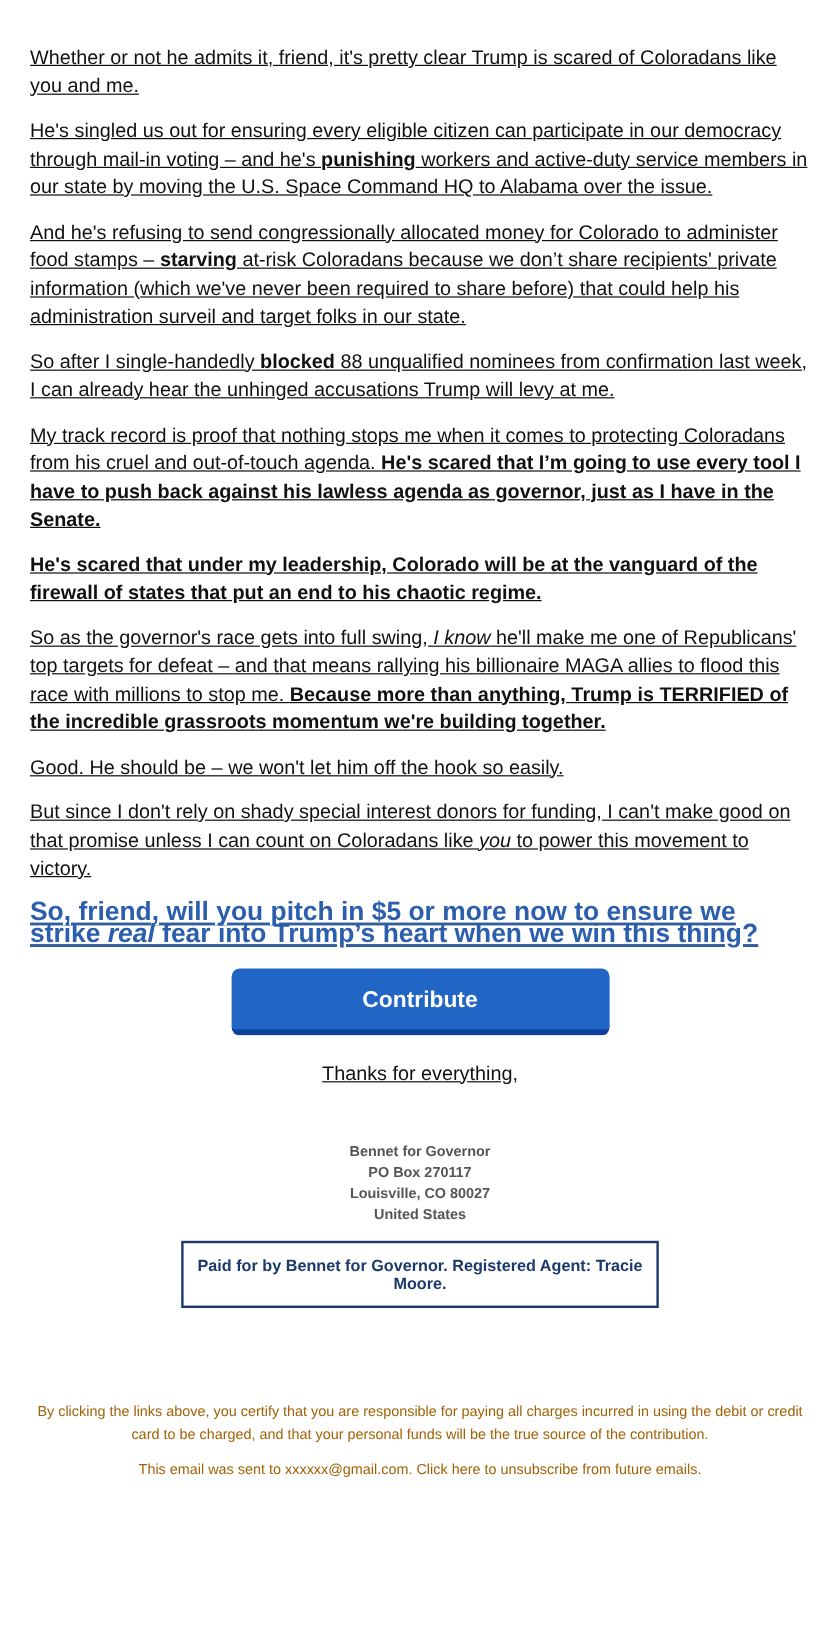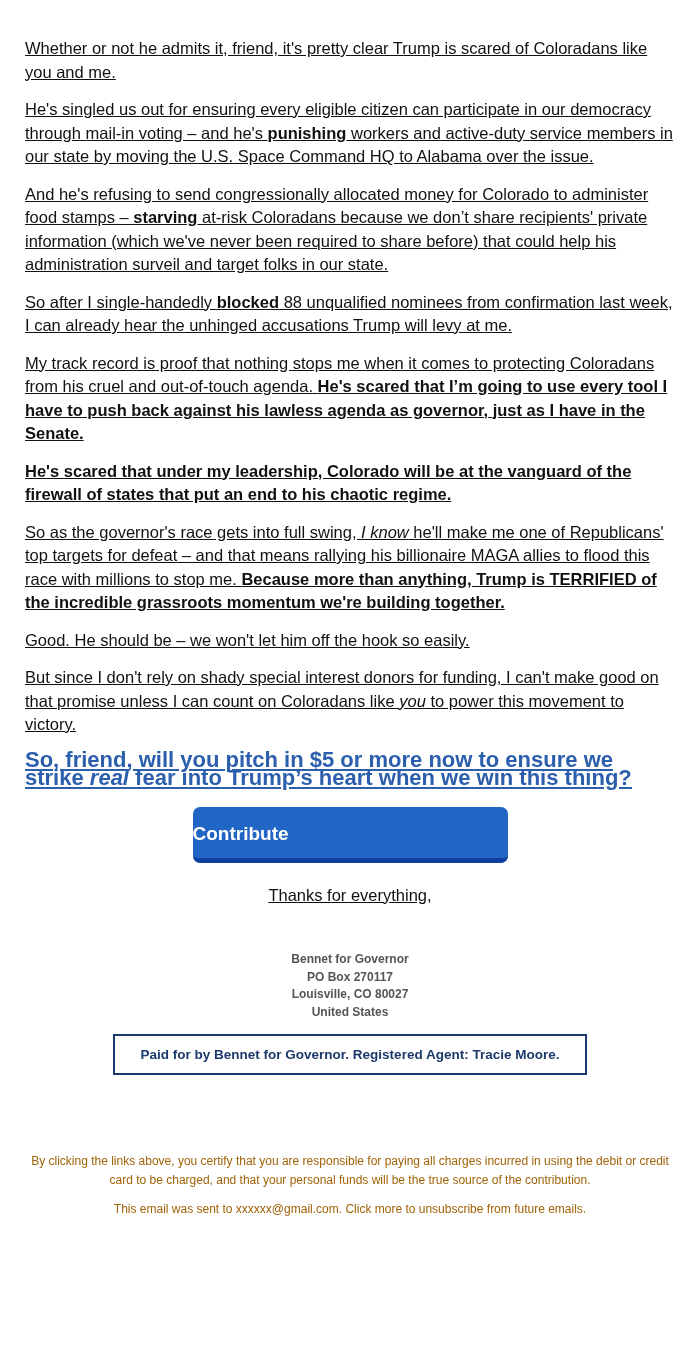--- a/index.html
+++ b/index.html
@@ -36,21 +36,21 @@
     text-align: center;
     margin: 20px 0 0 0;
   }
   .contribute-btn {
     display: inline-block;
     width: 315px;
     background: #2166c4;
     color: #ffffff;
     font-size: 19px;
     font-weight: 700;
-    text-align: left;
+    text-align: center;
     text-decoration: none;
     padding: 16px 0 13px 0;
     border-radius: 7px;
     border-bottom: 5px solid #0d3f9e;
     cursor: pointer;
   }
   .signoff-thanks {
     font-size: 16.5px;
     line-height: 23.5px;
     margin: 21px 0 0 0;
@@ -63,21 +63,21 @@
   }
   .footer { text-align: center; }
   .address {
     margin-top: 44px;
     font-size: 12px;
     line-height: 17.5px;
     color: #555555;
     font-weight: bold;
   }
   .paid-box {
-    width: 474px;
+    width: 398px;
     margin: 13px auto 0 auto;
     border: 2px solid #1b3a6b;
     color: #1b3a6b;
     font-size: 13.5px;
     font-weight: 700;
     padding: 11px 8px;
     text-align: center;
   }
   .fineprint {
     margin-top: 77px;
@@ -121,15 +121,15 @@
     <div>Louisville, CO 80027</div>
     <div>United States</div>
   </div>
 
   <div class="paid-box">
     <span>Paid for by Bennet for Governor. Registered Agent: Tracie Moore.</span>
   </div>
 
   <div class="fineprint">
     <p class="fp">By clicking the links above, you certify that you are responsible for paying all charges incurred in using the debit or credit card to be charged, and that your personal funds will be the true source of the contribution.</p>
-    <p class="fp"><span>This email was sent to xxxxxx@gmail.com. </span><span class="unsub-link">Click more</span><span> to unsubscribe from future emails.</span></p>
+    <p class="fp"><span>This email was sent to xxxxxx@gmail.com. </span><span class="unsub-link">Click here</span><span> to unsubscribe from future emails.</span></p>
   </div>
 </div>
 
 </body></html>

